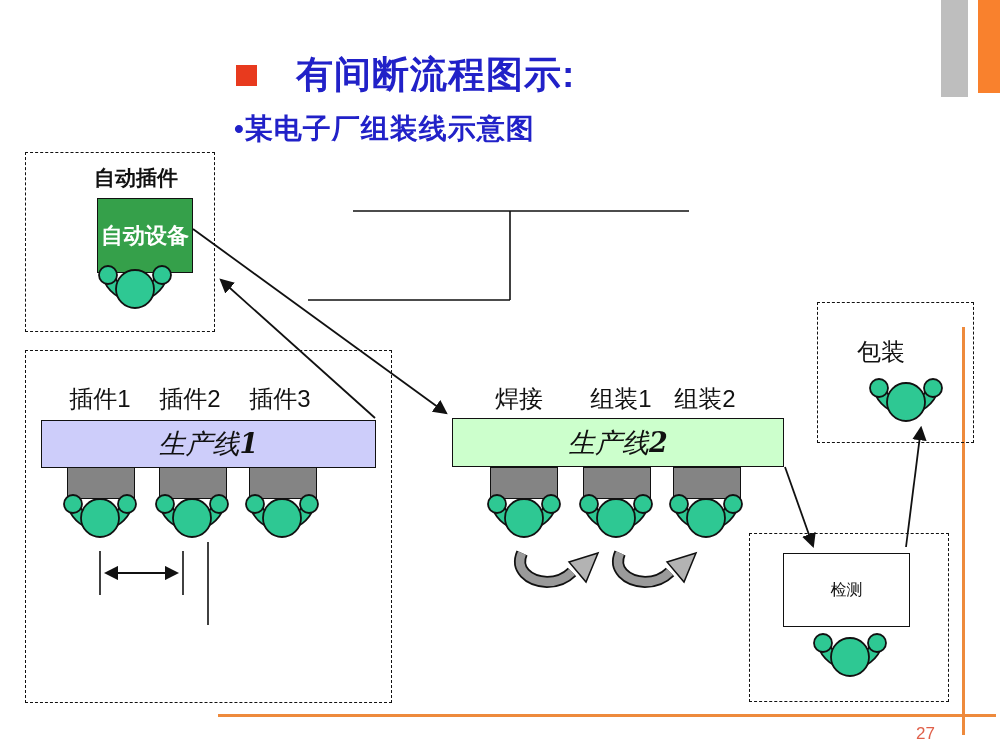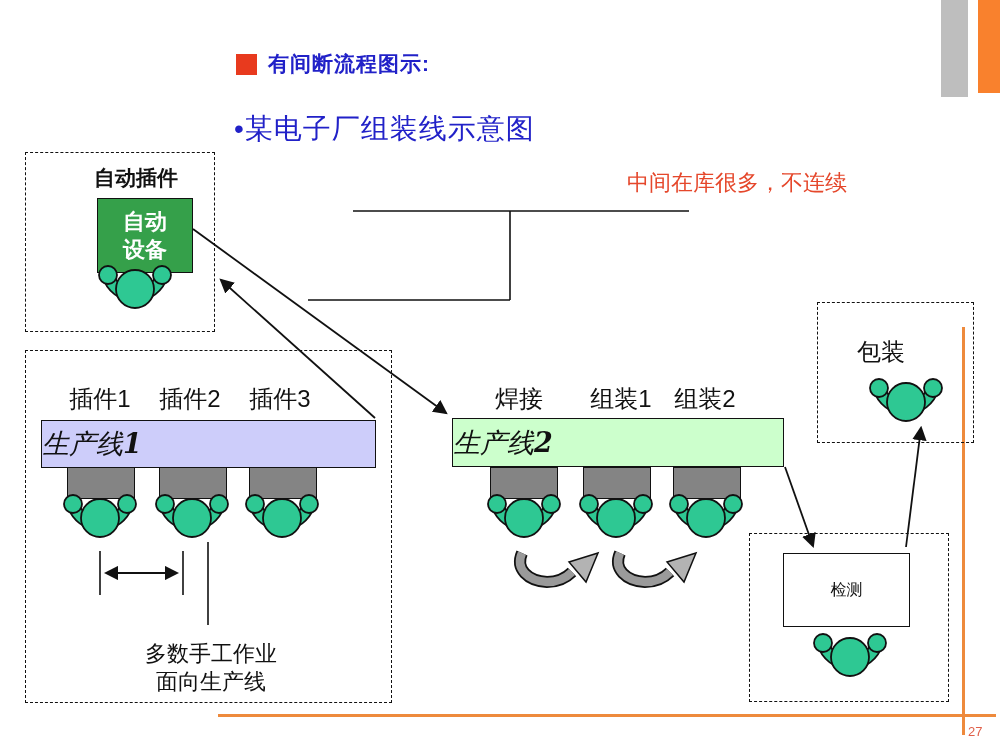--- a/index.html
+++ b/index.html
@@ -3,40 +3,40 @@
 <meta charset="utf-8">
 <style>
   html,body{margin:0;padding:0;background:#fff;}
   .slide{position:relative;width:1000px;height:750px;background:#fff;overflow:hidden;
          font-family:"Liberation Sans",sans-serif;color:#111;}
   
   .bar-gray{position:absolute;left:941px;top:0;width:27px;height:97px;background:var(--decor-gray);}
   .bar-orange{position:absolute;left:978px;top:0;width:22px;height:93px;background:var(--decor-orange);}
   .vline-orange{position:absolute;left:962px;top:327px;width:3px;height:408px;background:var(--decor-line-orange);}
   .hline-orange{position:absolute;left:218px;top:714px;width:778px;height:3px;background:var(--decor-line-orange);}
-  .page-num{position:absolute;left:968px;top:724px;font-size:13px;color:var(--pagenum-color);}
+  .page-num{position:absolute;left:916px;top:724px;font-size:17px;color:var(--pagenum-color);}
   
   .title-row{position:absolute;left:236px;top:50px;display:flex;align-items:center;}
   .bullet-sq{width:21px;height:21px;background:var(--bullet-red);margin-right:11px;flex:0 0 auto;}
-  .title-text{font-size:21px;font-weight:bold;color:var(--title-blue);letter-spacing:1px;}
-  .subtitle{position:absolute;left:234px;top:110px;font-size:28px;font-weight:normal;color:var(--title-blue);letter-spacing:1px;}
+  .title-text{font-size:37px;font-weight:bold;color:var(--title-blue);letter-spacing:1px;margin-left:28px;}
+  .subtitle{position:absolute;left:234px;top:110px;font-size:28px;font-weight:bold;color:var(--title-blue);letter-spacing:1px;}
   .annotation{position:absolute;left:627px;top:168px;font-size:22px;color:var(--annotation-red);}
   
   .box-dashed{position:absolute;border:1.6px dashed #111;}
   .auto-box{left:25px;top:152px;width:188px;height:178px;}
   .auto-label{position:absolute;left:68px;top:11px;font-size:21px;font-weight:bold;}
   .line1-box{left:25px;top:350px;width:365px;height:351px;}
   .insp-box{left:749px;top:533px;width:198px;height:167px;}
   .pack-box{left:817px;top:302px;width:155px;height:139px;}
   
   .machine{position:absolute;left:97px;top:198px;width:94px;height:73px;background:var(--machine-green);
            border:1.6px solid #111;color:#fff;font-weight:bold;font-size:22px;line-height:1.25;
-           display:flex;flex-direction:column;align-items:center;justify-content:center;}
+           display:flex;flex-direction:row;align-items:center;justify-content:center;}
   
-  .bar{position:absolute;border:1.4px solid #111;display:flex;align-items:center;justify-content:flex-start;}
+  .bar{position:absolute;border:1.4px solid #111;display:flex;align-items:center;justify-content:center;}
   .bar1{left:41px;top:420px;width:333px;height:46px;background:var(--line1-fill);}
   .bar2{left:452px;top:418px;width:330px;height:47px;background:var(--line2-fill);}
   .bar-text{font-family:"DejaVu Serif",serif;font-style:italic;font-size:27px;color:#111;}
   .bar-text b{font-weight:bold;}
   
   .station{position:absolute;width:66px;height:30px;top:467px;background:var(--station-gray);border:1.3px solid #111;}
   
   .st-label{position:absolute;top:383px;width:90px;text-align:center;font-size:24px;}
   .note-text{position:absolute;left:111px;top:640px;width:200px;text-align:center;font-size:22px;line-height:1.28;}
   .insp-inner{position:absolute;left:783px;top:553px;width:125px;height:72px;background:#fff;border:1.6px solid #111;
@@ -55,44 +55,39 @@
   <div class="bar-orange"></div>
   <div class="vline-orange"></div>
   <div class="hline-orange"></div>
   <div class="page-num">27</div>
 
   <div class="title-row">
     <span class="bullet-sq"></span>
     <span class="title-text">有间断流程图示:</span>
   </div>
   <div class="subtitle">•某电子厂组装线示意图</div>
-  <div class="annotation">中间在库很多，不连续</div>
 
   <div class="box-dashed auto-box">
     <div class="auto-label">自动插件</div>
   </div>
   <div class="machine">
     <div>自动</div>
     <div>设备</div>
   </div>
 
   <div class="box-dashed line1-box"></div>
   <span class="st-label" style="left:55px">插件1</span>
   <span class="st-label" style="left:145px">插件2</span>
   <span class="st-label" style="left:235px">插件3</span>
   <div class="bar bar1">
     <span class="bar-text"><i>生产线</i><b>1</b></span>
   </div>
   <div class="station" style="left:67px"></div>
   <div class="station" style="left:159px"></div>
   <div class="station" style="left:249px"></div>
-  <div class="note-text">
-    <div>多数手工作业</div>
-    <div>面向生产线</div>
-  </div>
 
   <span class="st-label" style="left:474px">焊接</span>
   <span class="st-label" style="left:576px">组装1</span>
   <span class="st-label" style="left:660px">组装2</span>
   <div class="bar bar2">
     <span class="bar-text"><i>生产线</i><b>2</b></span>
   </div>
   <div class="station" style="left:490px"></div>
   <div class="station" style="left:583px"></div>
   <div class="station" style="left:673px"></div>

